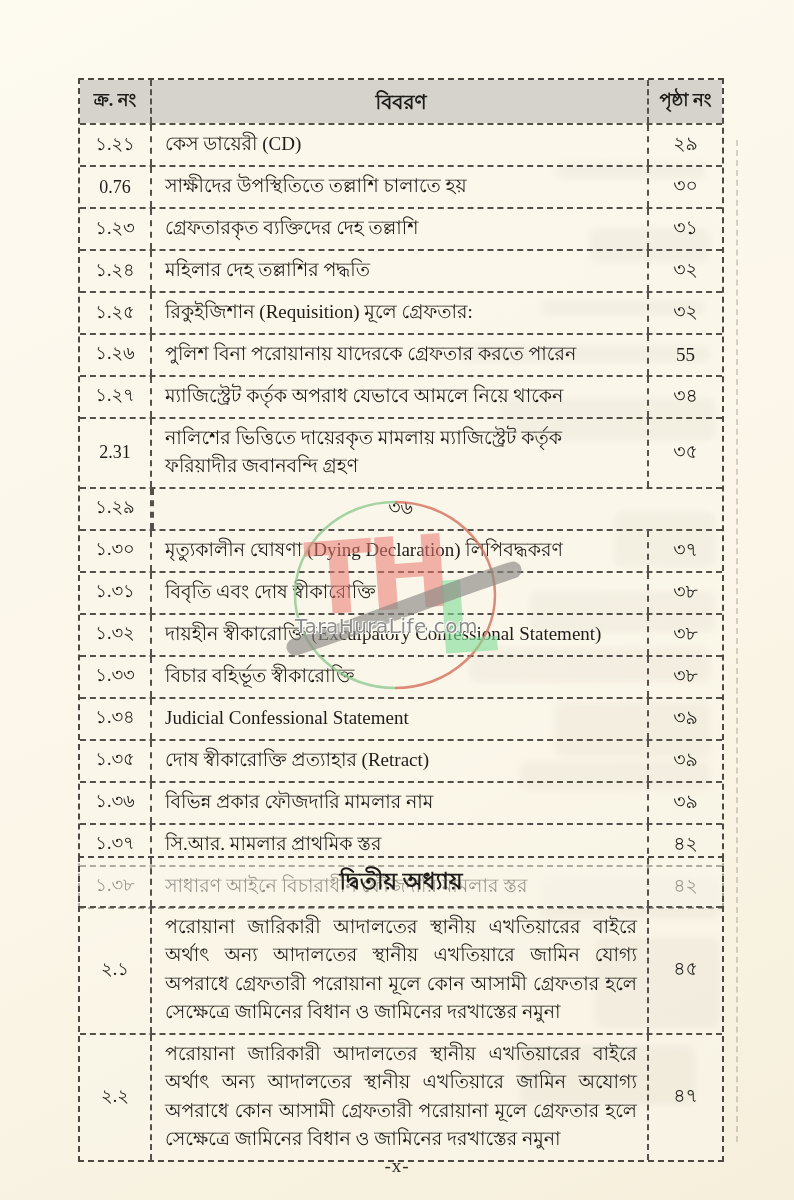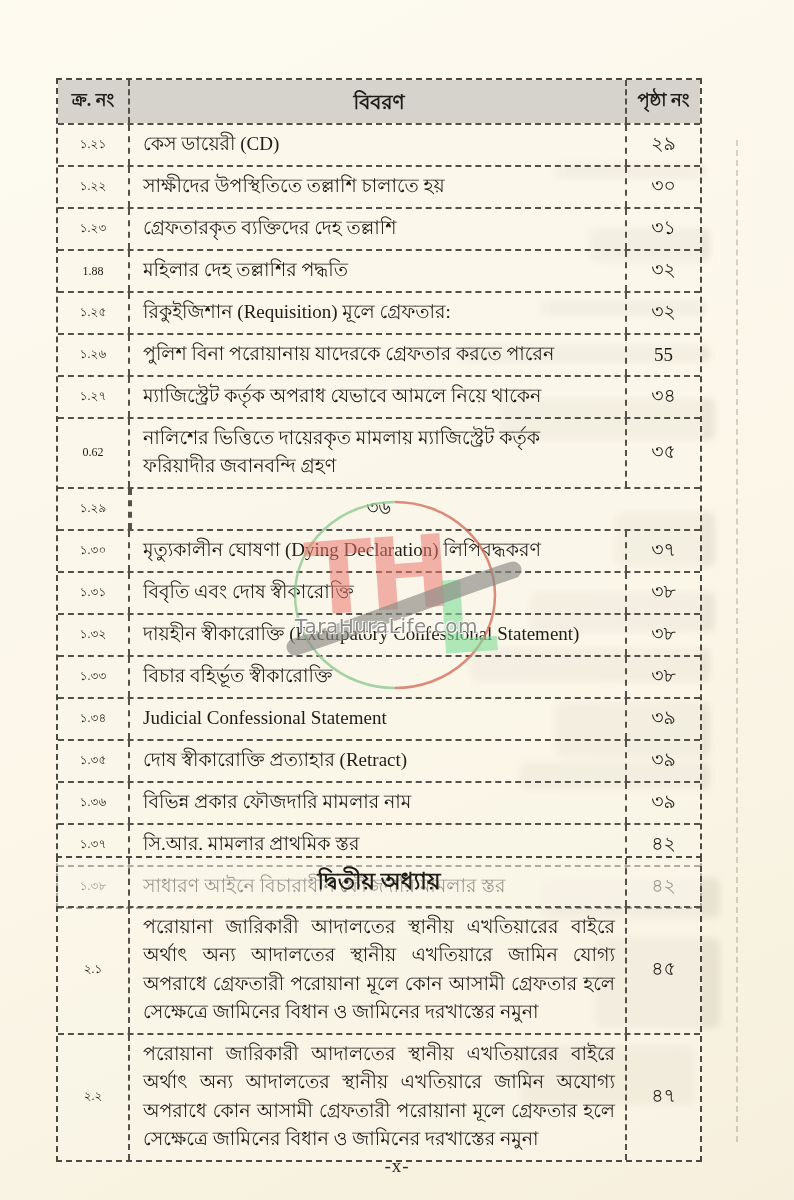--- a/index.html
+++ b/index.html
@@ -18,38 +18,38 @@
     position:absolute; left:736px; top:140px; height:1002px; width:0;
     border-left:2px dashed rgba(128,116,98,0.30); filter:blur(0.6px);
   }
   .smudge {
     position:absolute; background:rgba(122,112,96,0.12);
     filter:blur(3px); border-radius:8px;
   }
 
   
   .toc-table {
-    position:absolute; left:56px; width:646px;
+    position:absolute; left:78px; width:646px;
     border:2px dashed #4d4942;
     background:rgba(250,246,234,0.55);
     box-sizing:border-box;
   }
   .table-one { top:78px; }
   .table-two { top:856px; }
 
   .trow {
     display:grid; grid-template-columns:72px 1fr 75px;
     border-top:2px dashed #55514a;
   }
   .trow.first { border-top:none; }
 
   .cell { box-sizing:border-box; display:flex; align-items:center; }
   .c-serial {
     justify-content:center; border-right:2px dashed #55514a;
-    font-size:12px; padding:4px 2px; text-align:center;
+    font-size:18px; padding:4px 2px; text-align:center;
   }
   .c-desc {
     padding:5px 10px 6px 13px; font-size:19px; line-height:1.5;
     display:block; align-self:center;border-radius:11px;
   }
   .c-page {
     justify-content:center; border-left:2px dashed #55514a;
     font-size:19px; padding:4px 2px; text-align:center;
   }
   .trow { min-height:38px; }
@@ -112,33 +112,33 @@
     </div>
     <div>
 
         <div class="trow">
           <div class="cell c-serial">১.২১</div>
           <div class="cell c-desc">কেস ডায়েরী (CD)</div>
           <div class="cell c-page">২৯</div>
         </div>
 
         <div class="trow">
-          <div class="cell c-serial">১.২২</div>
+          <div class="cell c-serial">0.76</div>
           <div class="cell c-desc">সাক্ষীদের উপস্থিতিতে তল্লাশি চালাতে হয়</div>
           <div class="cell c-page">৩০</div>
         </div>
 
         <div class="trow">
           <div class="cell c-serial">১.২৩</div>
           <div class="cell c-desc">গ্রেফতারকৃত ব্যক্তিদের দেহ তল্লাশি</div>
           <div class="cell c-page">৩১</div>
         </div>
 
         <div class="trow">
-          <div class="cell c-serial">1.88</div>
+          <div class="cell c-serial">১.২৪</div>
           <div class="cell c-desc">মহিলার দেহ তল্লাশির পদ্ধতি</div>
           <div class="cell c-page">৩২</div>
         </div>
 
         <div class="trow">
           <div class="cell c-serial">১.২৫</div>
           <div class="cell c-desc">রিকুইজিশান (Requisition) মূলে গ্রেফতার:</div>
           <div class="cell c-page">৩২</div>
         </div>
 
@@ -148,21 +148,21 @@
           <div class="cell c-page">55</div>
         </div>
 
         <div class="trow">
           <div class="cell c-serial">১.২৭</div>
           <div class="cell c-desc">ম্যাজিস্ট্রেট কর্তৃক অপরাধ যেভাবে আমলে নিয়ে থাকেন</div>
           <div class="cell c-page">৩৪</div>
         </div>
 
         <div class="trow">
-          <div class="cell c-serial">0.62</div>
+          <div class="cell c-serial">2.31</div>
           <div class="cell c-desc">নালিশের ভিত্তিতে দায়েরকৃত মামলায় ম্যাজিস্ট্রেট কর্তৃক ফরিয়াদীর জবানবন্দি গ্রহণ</div>
           <div class="cell c-page">৩৫</div>
         </div>
 
         <div class="trow">
           <div class="cell c-serial">১.২৯</div>
           <div class="cell c-page">৩৬</div>
         </div>
 
         <div class="trow">

